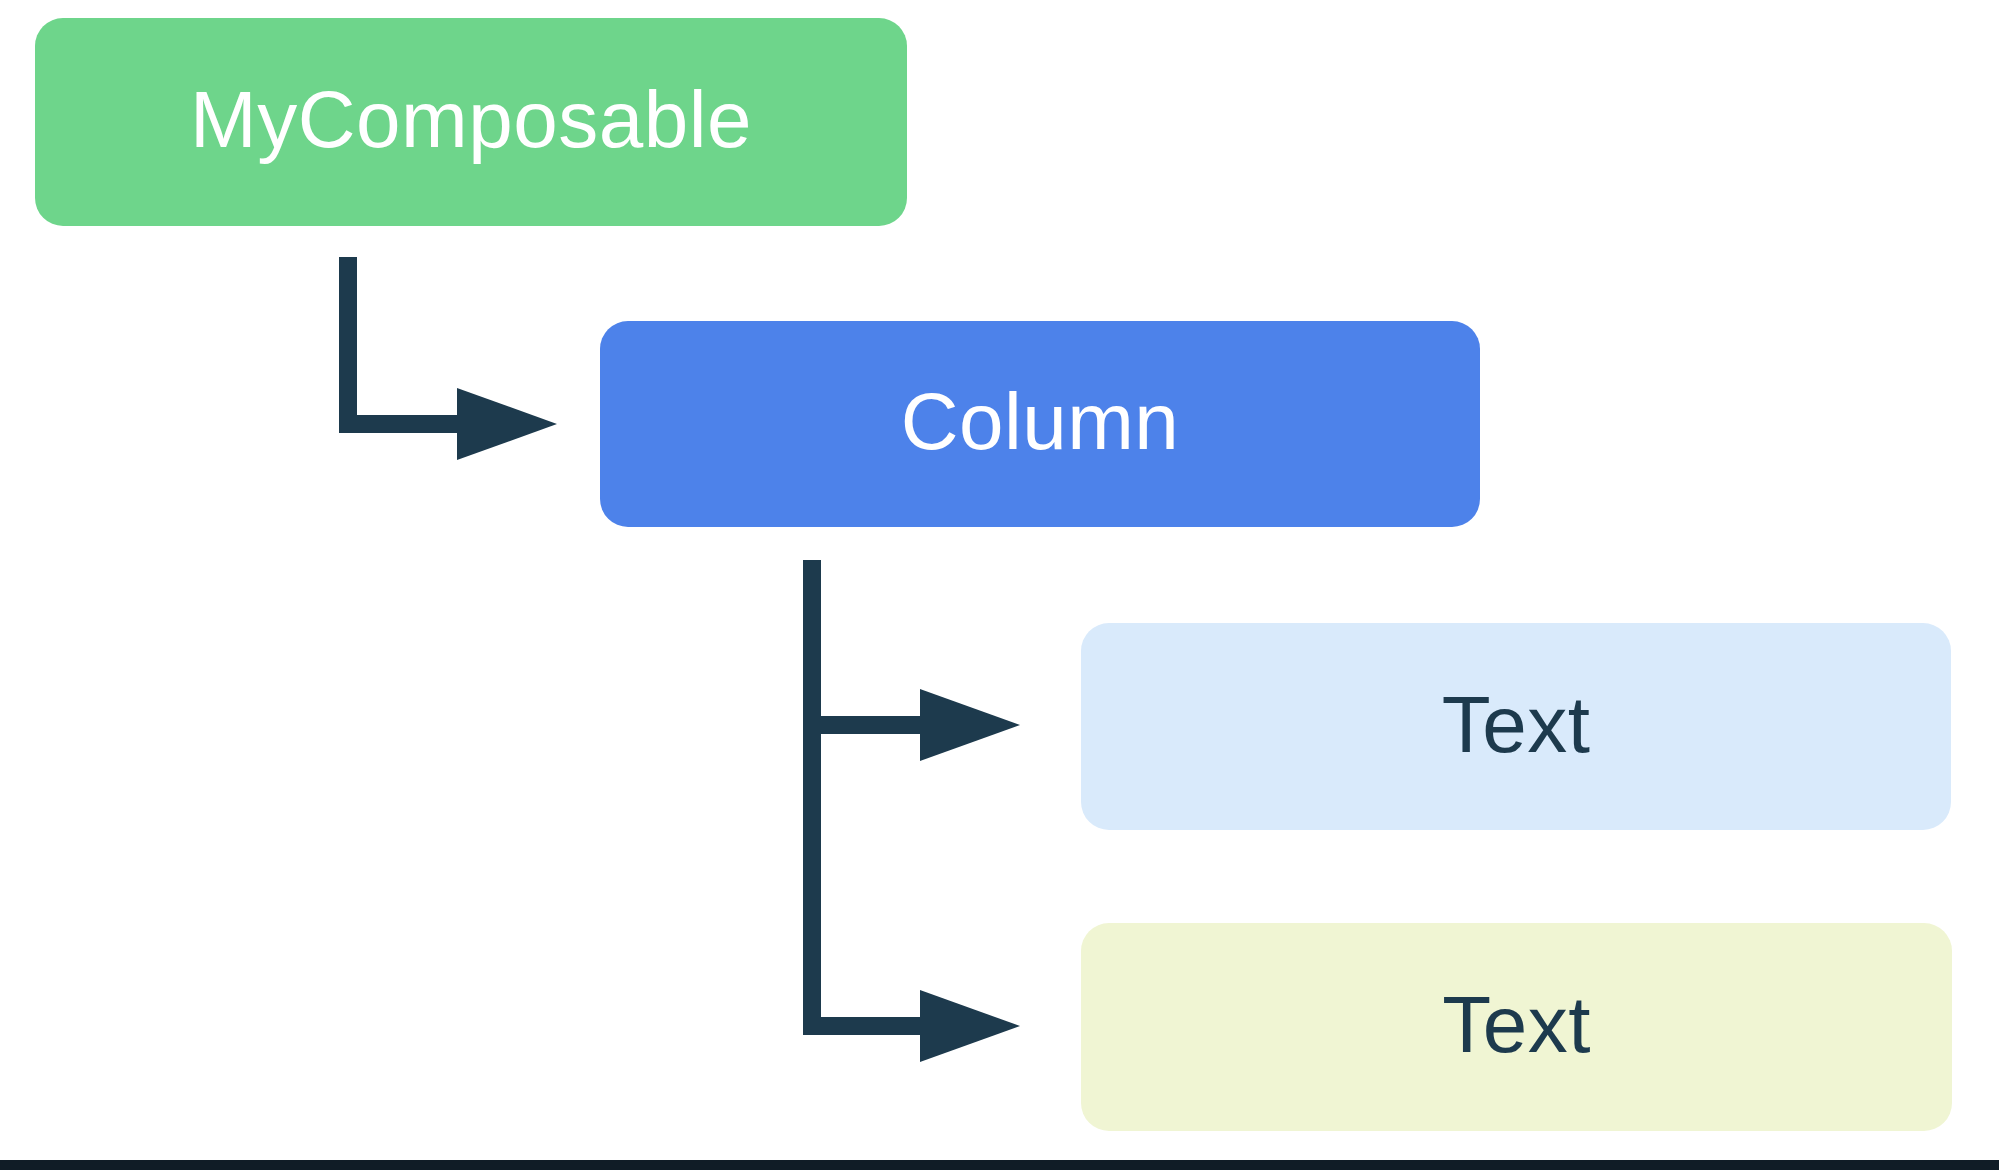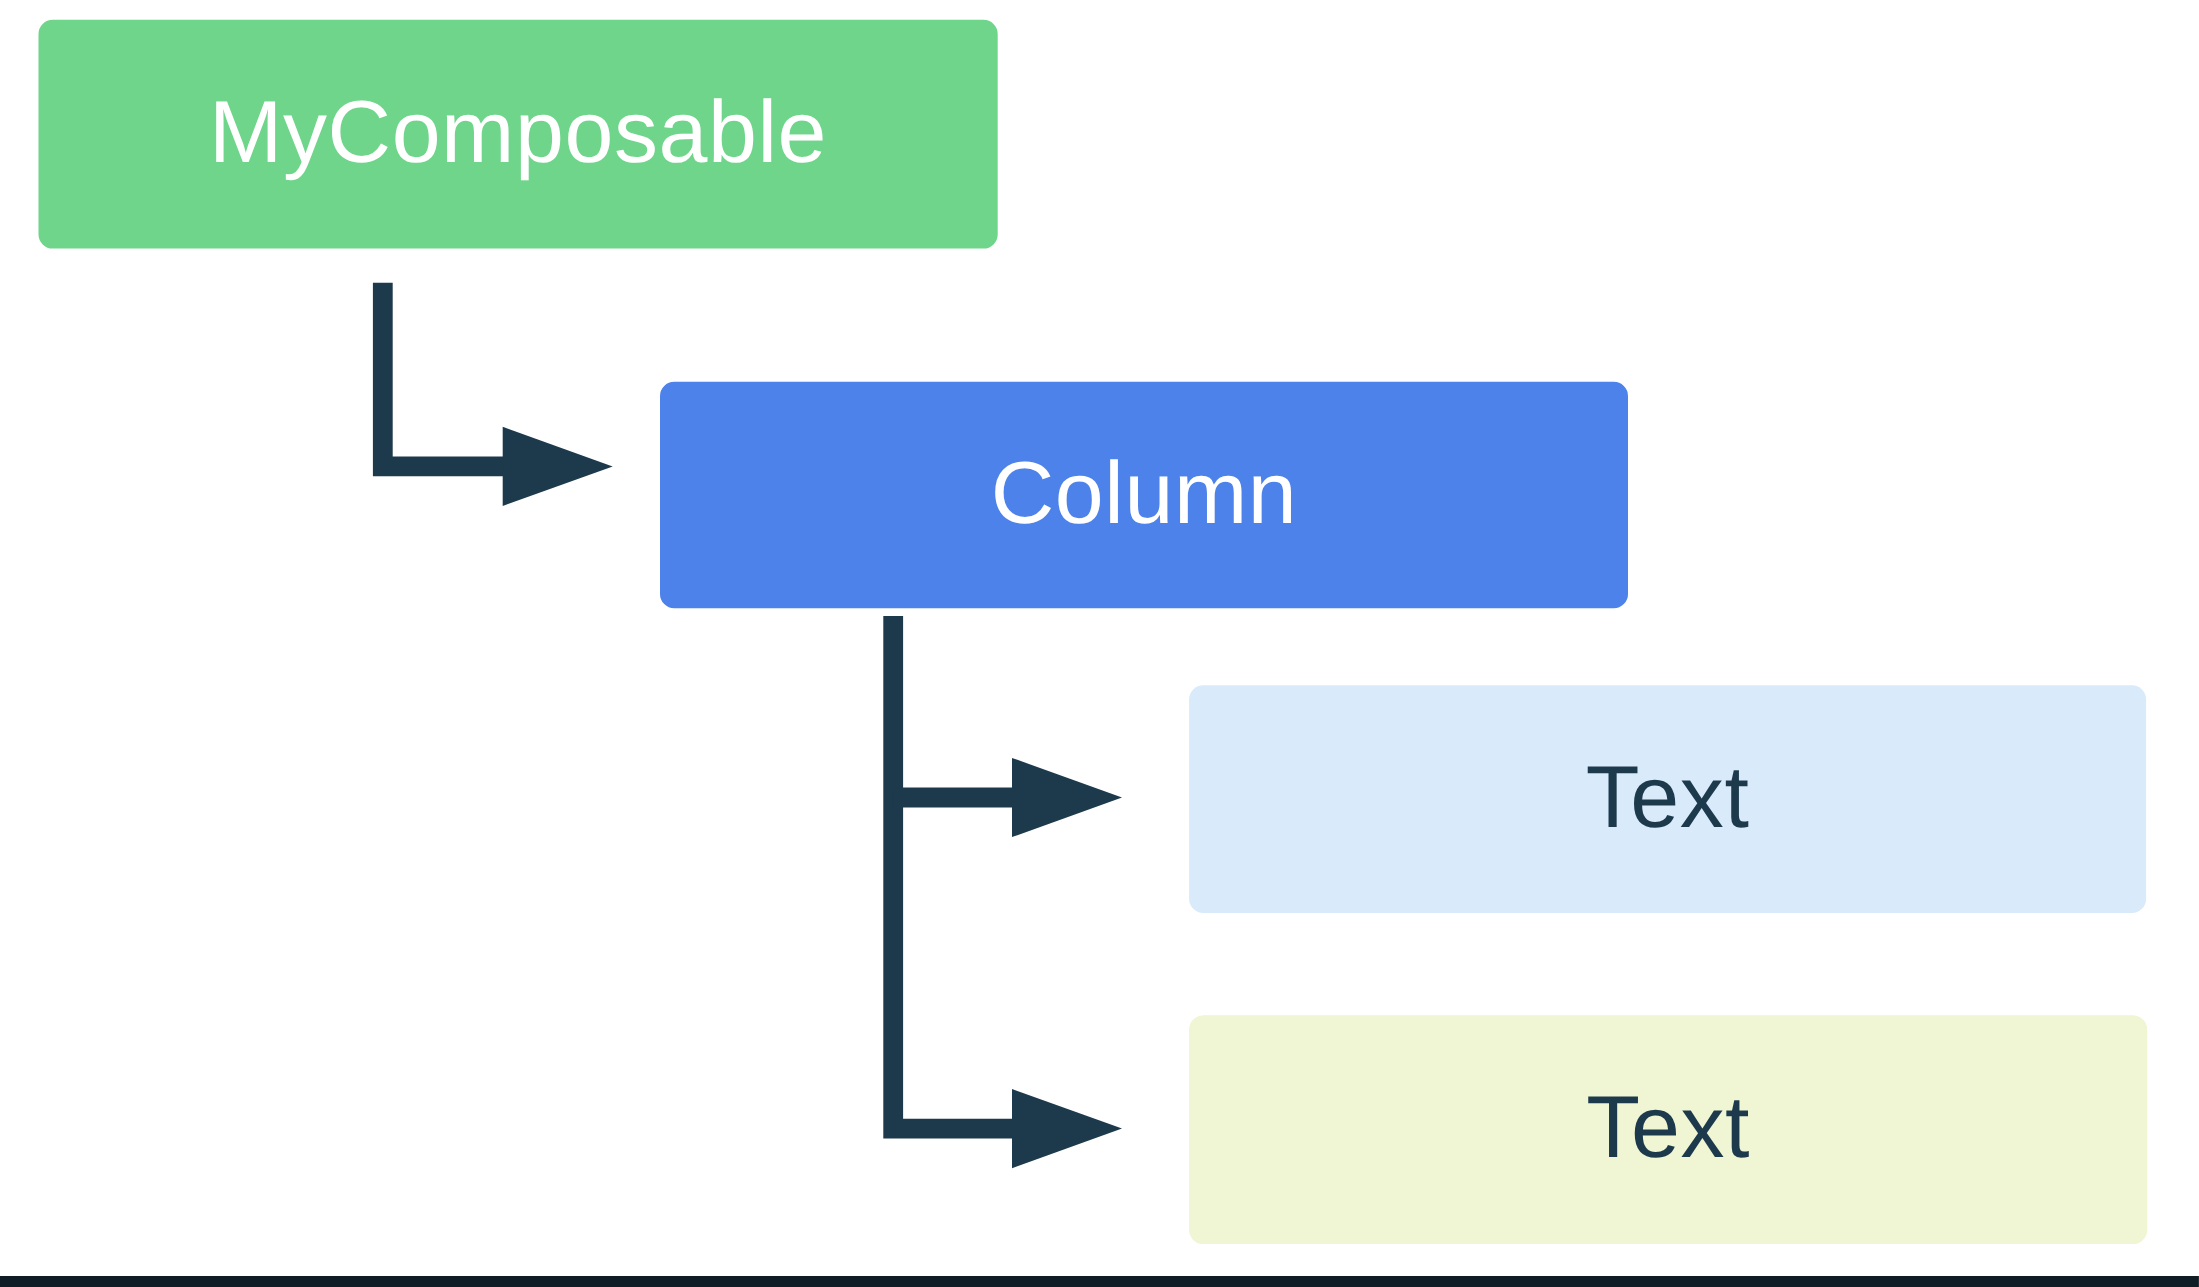--- a/index.html
+++ b/index.html
@@ -10,34 +10,34 @@
   }
   .canvas {
     position: relative;
     width: 1999px;
     height: 1170px;
     background: #ffffff;
     overflow: hidden;
   }
   .node {
     position: absolute;
-    border-radius: 13px;
+    border-radius: 28px;
     display: flex;
     align-items: center;
     justify-content: center;
     font-size: 80px;
     font-weight: 400;
     letter-spacing: 0.5px;
   }
   .node .label {
     line-height: 1;
     transform: translateY(-2px);
   }
   .node-mycomposable { left: 35px;  top: 18px;  width: 872px; height: 208px; }
-  .node-column       { left: 600px; top: 321px; width: 880px; height: 206px; margin-top: 26px; }
+  .node-column       { left: 600px; top: 321px; width: 880px; height: 206px; }
   .node-text-1       { left: 1081px; top: 623px; width: 870px; height: 207px; }
   .node-text-2       { left: 1081px; top: 923px; width: 871px; height: 208px; }
   .connectors {
     position: absolute;
     left: 0; top: 0;
     width: 1999px;
     height: 1170px;
     pointer-events: none;
   }
   .bottom-border {

